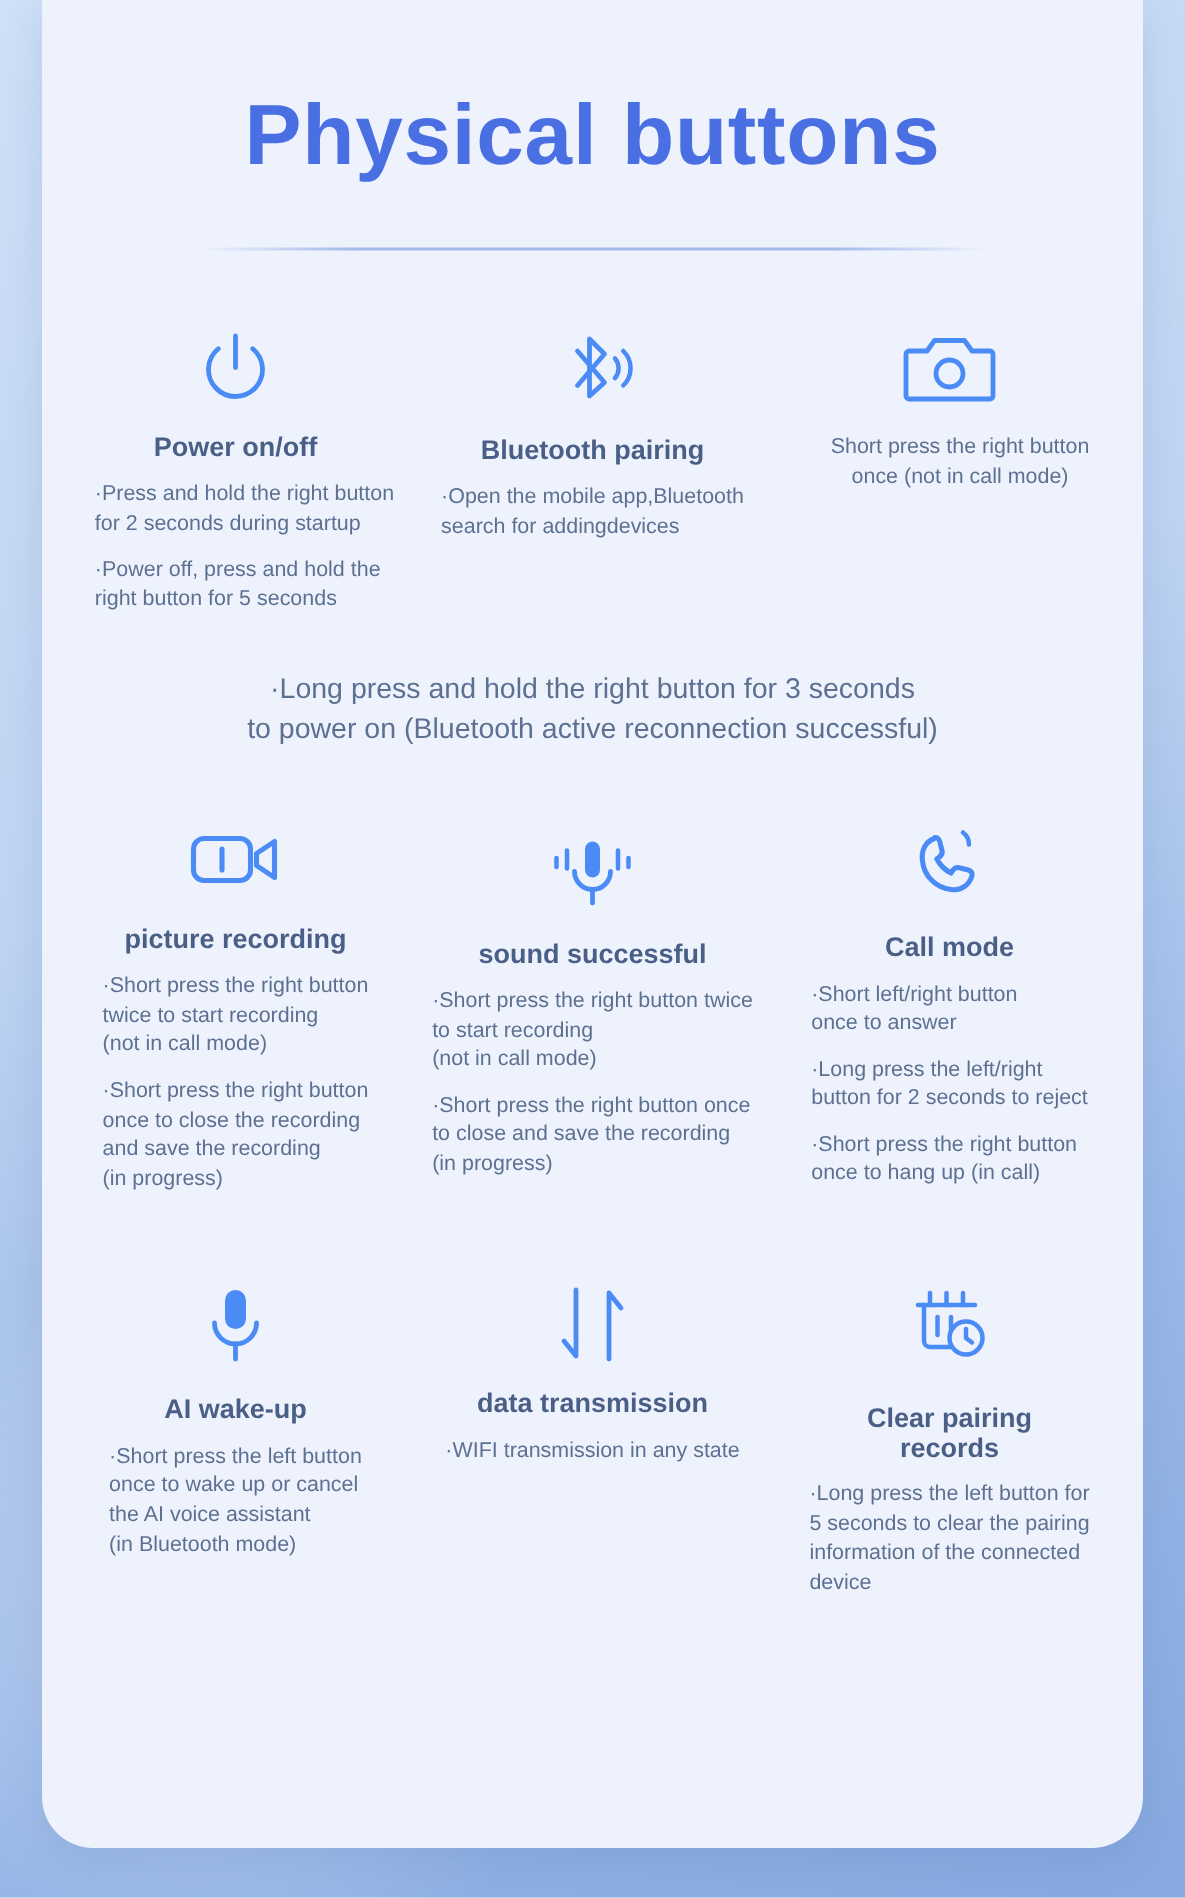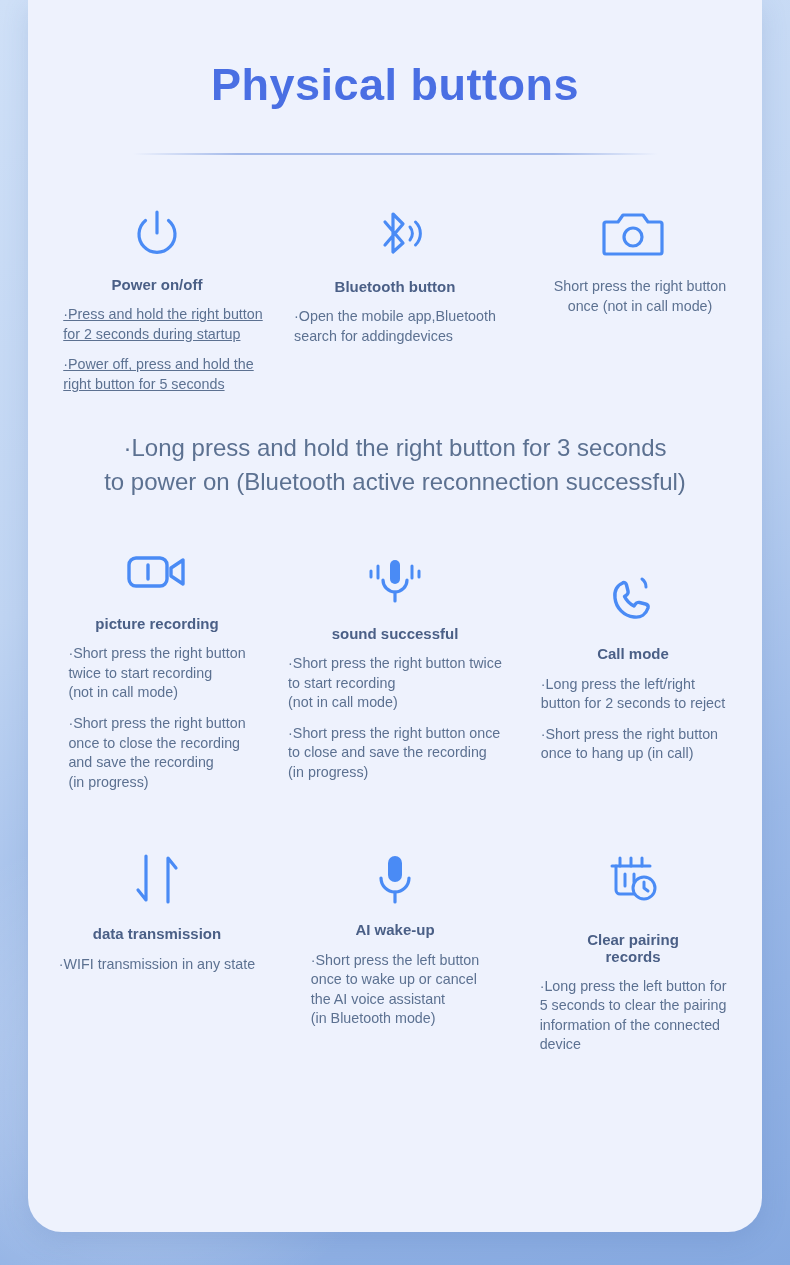--- a/index.html
+++ b/index.html
@@ -31,21 +31,21 @@
     width: 734px;
     height: 1232px;
     background: #eef2fd;
     border-radius: 0 0 34px 34px;
     box-shadow: 0 8px 26px rgba(80,110,170,0.18);
     overflow: hidden;
   }
   .title {
     text-align: center;
     color: #4a6fe3;
-    font-size: 45px;
+    font-size: 57px;
     font-weight: bold;
     letter-spacing: 0.5px;
     margin: 62px 0 0 0;
     line-height: 1;
   }
   .title-rule {
     width: 525px;
     height: 2px;
     margin: 46px auto 0 auto;
     background: linear-gradient(to right, rgba(150,175,230,0) 0%, rgba(150,175,230,0.85) 20%, rgba(150,175,230,0.85) 80%, rgba(150,175,230,0) 100%);
@@ -64,21 +64,21 @@
     padding: 0 4px;
   }
   .icon {
     height: 62px;
     display: flex;
     align-items: center;
     justify-content: center;
   }
   .heading {
     color: #4a5f86;
-    font-size: 15px;
+    font-size: 18px;
     font-weight: bold;
     margin-top: 12px;
     line-height: 1.08;
   }
   .desc {
     color: #5c7191;
     font-size: 14.3px;
     line-height: 1.37;
     margin-top: 12px;
     text-align: left;
@@ -90,28 +90,28 @@
   .desc p {
     margin: 0 0 0 0;
   }
   .desc p + p {
     margin-top: 11px;
   }
 
   .note {
     text-align: center;
     color: #5c7191;
-    font-size: 24px;
+    font-size: 19px;
     line-height: 1.45;
     margin-top: 36px;
   }
 
   
   #row1 { margin-top: 48px; }
-  #row1 .cell:nth-child(1) .desc { margin-left: 12px; text-decoration: underline; }
+  #row1 .cell:nth-child(1) .desc { margin-left: 12px; }
   #row1 .cell:nth-child(2) .heading { margin-top: 14px; }
   #row1 .cell:nth-child(3) .heading { margin-top: 18px; }
   #row1 .cell:nth-child(3) .desc { text-align: center; margin-left: 14px; }
 
   #row2 { margin-top: 40px; align-items: center; }
   #row2 .cell:nth-child(1) .heading,
   #row2 .cell:nth-child(2) .heading { margin-top: 14px; }
   #row2 .cell:nth-child(3) .heading { margin-top: 16px; }
 
   #row3 { margin-top: 56px; }
@@ -147,21 +147,21 @@
     </div>
 
     <div class="cell">
       <div class="icon">
         <svg width="56" height="58" viewBox="0 0 56 58" fill="none" stroke="#4a8bf5" stroke-width="3.2" stroke-linecap="round" stroke-linejoin="round">
           <path d="M18 17 L36 38 L26 47 L26 9 L36 19 L18 40"></path>
           <path d="M43 22 a10 10 0 0 1 0 13" stroke-width="3"></path>
           <path d="M48.5 17 a16 16 0 0 1 0 23" stroke-width="3"></path>
         </svg>
       </div>
-      <div class="heading">Bluetooth button</div>
+      <div class="heading">Bluetooth pairing</div>
       <div class="desc">
         <p>·Open the mobile app,Bluetooth<br>search for addingdevices</p>
       </div>
     </div>
 
     <div class="cell">
       <div class="icon">
         <svg width="62" height="52" viewBox="0 0 62 52" fill="none" stroke="#4a8bf5" stroke-width="3.2" stroke-linejoin="round">
           <path d="M4 14 h12 l5 -7 h20 l5 7 h12 a2 2 0 0 1 2 2 v28 a2 2 0 0 1 -2 2 h-54 a2 2 0 0 1 -2 -2 v-28 a2 2 0 0 1 2 -2 z"></path>
           <circle cx="31" cy="29" r="9"></circle>
@@ -217,53 +217,54 @@
 
     <div class="cell">
       <div class="icon">
         <svg width="52" height="52" viewBox="0 0 52 52" fill="none" stroke="#4a8bf5" stroke-width="3.4" stroke-linecap="round" stroke-linejoin="round">
           <path d="M16 10 c-6 2 -9 8 -8 15 c1 10 9 18 19 19 c7 1 12 -3 14 -9 c0.5 -2 -0.5 -3.5 -2.5 -4 l-6 -1.5 c-2 -0.5 -3.5 0.5 -4.5 2 l-1 1.5 c-4 -2 -7.5 -5.5 -9.5 -9.5 l1.5 -1 c1.5 -1 2.5 -2.5 2 -4.5 l-1.5 -6 c-0.5 -2 -2 -3 -3.5 -2.5 z"></path>
           <path d="M35 6 a10 10 0 0 1 4 8" stroke-width="3"></path>
         </svg>
       </div>
       <div class="heading">Call mode</div>
       <div class="desc">
+        <p>·Short left/right button<br> once to answer</p>
         <p>·Long press the left/right<br>button for 2 seconds to reject</p>
         <p>·Short press the right button<br>once to hang up (in call)</p>
       </div>
     </div>
 
   </div>
 
   <div class="row" id="row3">
-
-    <div class="cell">
-      <div class="icon">
-        <svg width="48" height="54" viewBox="0 0 48 54" fill="none" stroke="#4a8bf5" stroke-width="3.2" stroke-linecap="round" stroke-linejoin="round">
-          <path d="M13 4 L13 48 L5 38"></path>
-          <path d="M35 50 L35 6 L43 16"></path>
-        </svg>
-      </div>
-      <div class="heading">data transmission</div>
-      <div class="desc">
-        <p>·WIFI transmission in any state</p>
-      </div>
-    </div>
 
     <div class="cell">
       <div class="icon">
         <svg width="42" height="54" viewBox="0 0 42 54" fill="none" stroke="#4a8bf5" stroke-width="3.2" stroke-linecap="round">
           <rect x="14" y="4" width="14" height="26" rx="7" fill="#4a8bf5" stroke="none"></rect>
           <path d="M7 26 a14 14 0 0 0 28 0"></path>
           <line x1="21" y1="40" x2="21" y2="50"></line>
         </svg>
       </div>
       <div class="heading">AI wake-up</div>
       <div class="desc">
         <p>·Short press the left button<br> once to wake up or cancel<br> the AI voice assistant<br>(in Bluetooth mode)</p>
+      </div>
+    </div>
+
+    <div class="cell">
+      <div class="icon">
+        <svg width="48" height="54" viewBox="0 0 48 54" fill="none" stroke="#4a8bf5" stroke-width="3.2" stroke-linecap="round" stroke-linejoin="round">
+          <path d="M13 4 L13 48 L5 38"></path>
+          <path d="M35 50 L35 6 L43 16"></path>
+        </svg>
+      </div>
+      <div class="heading">data transmission</div>
+      <div class="desc">
+        <p>·WIFI transmission in any state</p>
       </div>
     </div>
 
     <div class="cell">
       <div class="icon">
         <svg width="54" height="54" viewBox="0 0 54 54" fill="none" stroke="#4a8bf5" stroke-width="3" stroke-linecap="round" stroke-linejoin="round">
           <line x1="6" y1="14" x2="44" y2="14"></line>
           <line x1="14" y1="6" x2="14" y2="14"></line>
           <line x1="25" y1="6" x2="25" y2="14"></line>
           <line x1="36" y1="6" x2="36" y2="14"></line>

